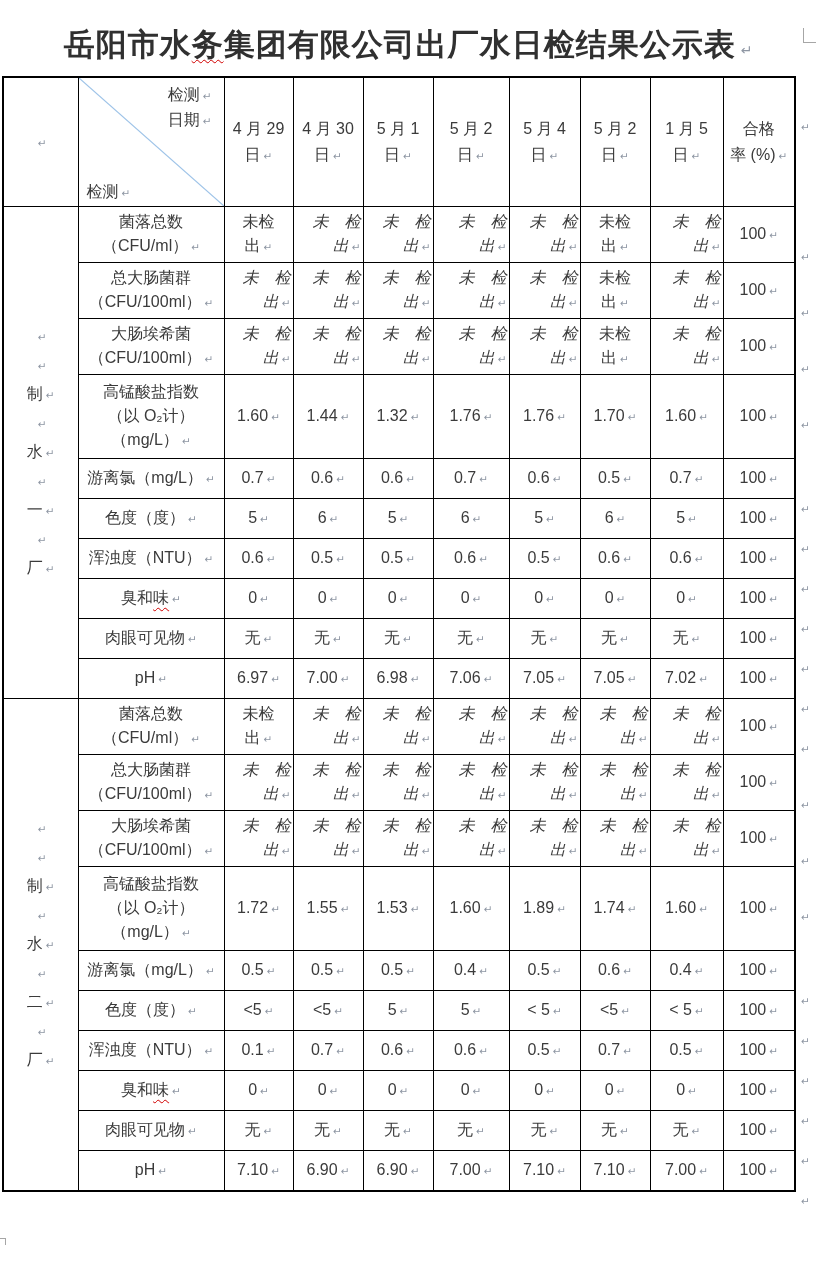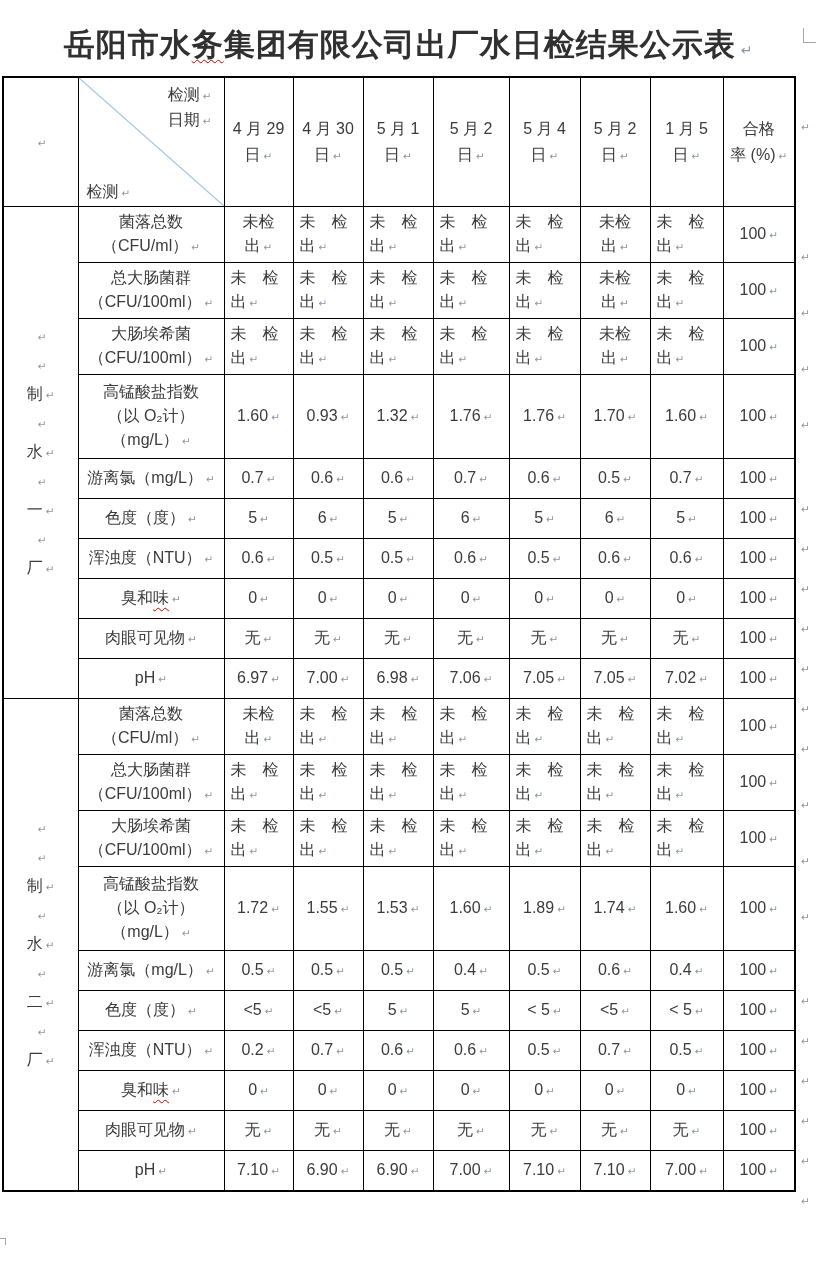--- a/index.html
+++ b/index.html
@@ -23,21 +23,21 @@
   
   table{border-collapse:collapse;table-layout:fixed;width:793px;margin:7px 0 0 2px;
         border:2px solid #000;}
   th,td{border:1px solid #000;font-weight:400;font-size:16px;vertical-align:middle;
         text-align:center;white-space:pre-line;padding:1px 2px;line-height:24px;
         overflow:hidden;}
   thead tr{height:128px;}
   tr.r-b{height:56px;}
   tr.r-p{height:84px;}
   tr.r-s{height:40px;padding-left:46px;}
-  td.left{text-align:left;padding-left:6px;}
+  td.left{text-align:right;padding-left:6px;font-style:italic;}
   th.date-h{line-height:26px;}
   td.rate-c{line-height:22px;text-align:center;}
 
   
   th.corner{position:relative;padding:0;}
   .diag-svg{position:absolute;left:0;top:0;width:100%;height:100%;}
   .corner-wrap{position:relative;display:flex;flex-direction:column;
                justify-content:space-between;height:128px;box-sizing:border-box;
                padding:5px 12px 20px 8px;gap:47px;}
   .corner-top{text-align:right;line-height:23px;}
@@ -160,21 +160,21 @@
 出</td>
           <td class="pm left">未　检
 出</td>
           <td class="pm rate-c">100</td>
         </tr>
         <tr class="r-p">
           <td class="pm">高锰酸盐指数
 （以 O₂计）
 （mg/L）</td>
           <td class="pm">1.60</td>
-          <td class="pm">0.93</td>
+          <td class="pm">1.44</td>
           <td class="pm">1.32</td>
           <td class="pm">1.76</td>
           <td class="pm">1.76</td>
           <td class="pm">1.70</td>
           <td class="pm">1.60</td>
           <td class="pm rate-c">100</td>
         </tr>
         <tr class="r-s">
           <td class="pm">游离氯（mg/L）</td>
           <td class="pm">0.7</td>
@@ -329,21 +329,21 @@
           <td class="pm">&lt;5</td>
           <td class="pm">5</td>
           <td class="pm">5</td>
           <td class="pm">&lt; 5</td>
           <td class="pm">&lt;5</td>
           <td class="pm">&lt; 5</td>
           <td class="pm rate-c">100</td>
         </tr>
         <tr class="r-s">
           <td class="pm">浑浊度（NTU）</td>
-          <td class="pm">0.2</td>
+          <td class="pm">0.1</td>
           <td class="pm">0.7</td>
           <td class="pm">0.6</td>
           <td class="pm">0.6</td>
           <td class="pm">0.5</td>
           <td class="pm">0.7</td>
           <td class="pm">0.5</td>
           <td class="pm rate-c">100</td>
         </tr>
         <tr class="r-s">
           <td class="pm">臭和<span class="wavy">味</span></td>

